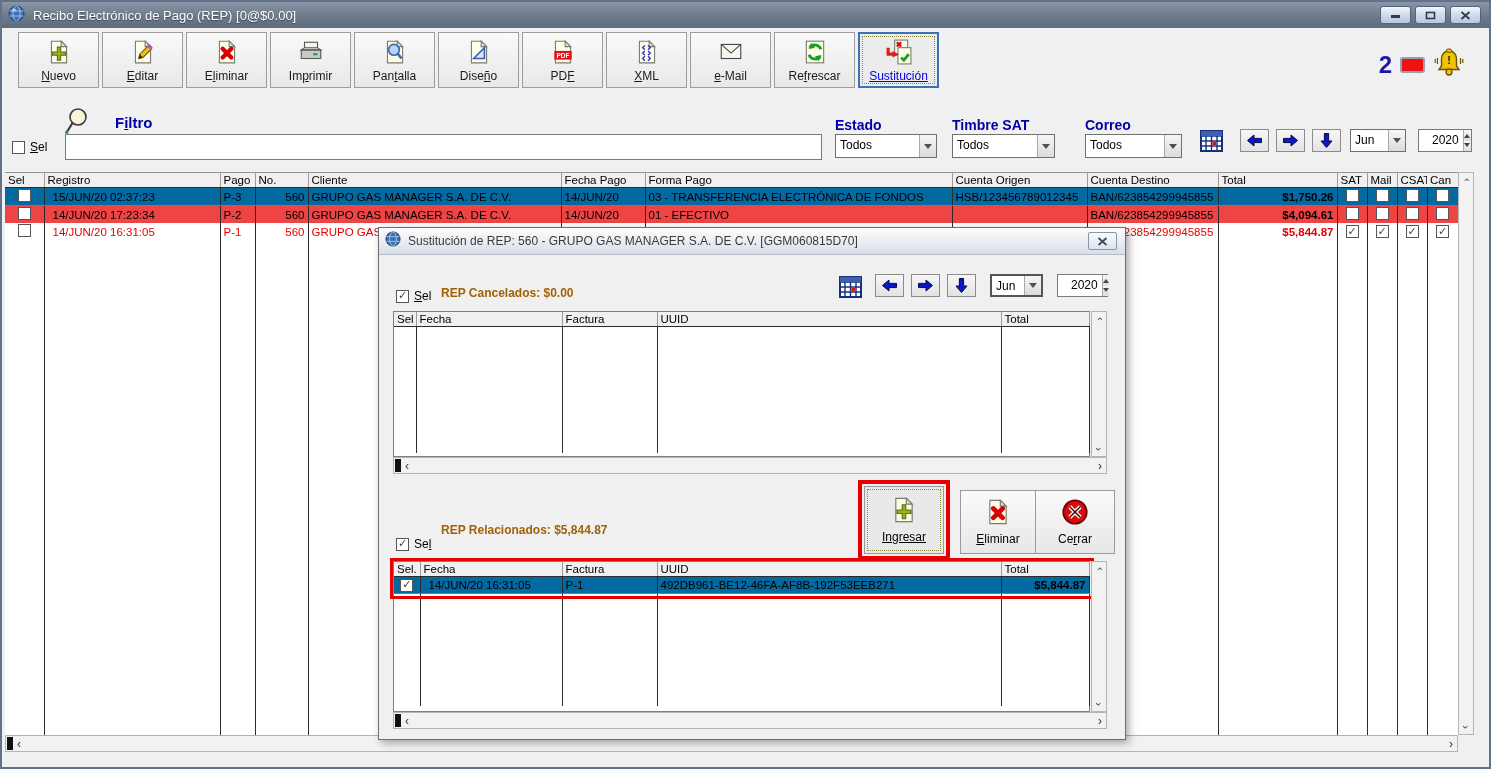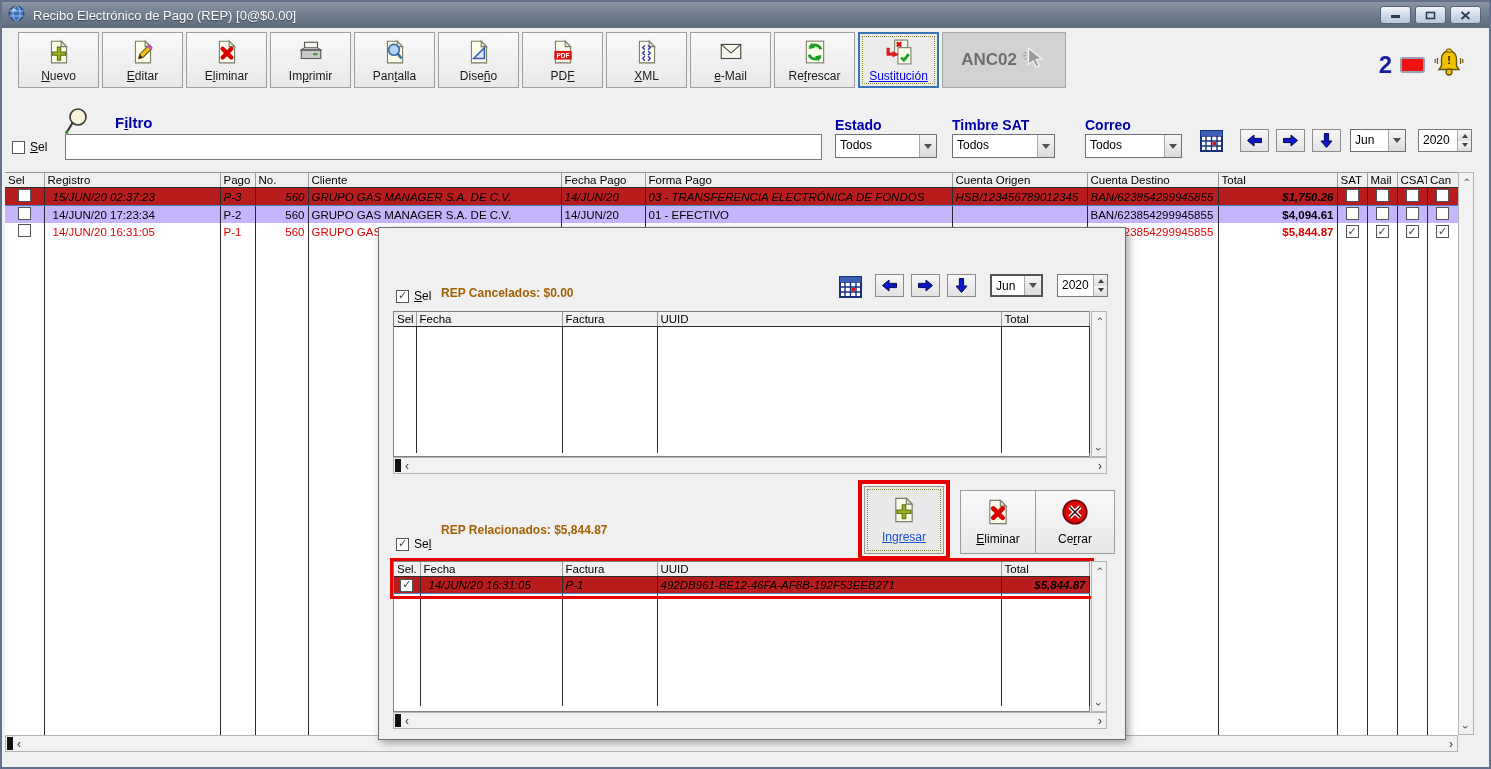--- a/index.html
+++ b/index.html
@@ -38,37 +38,37 @@
   .filter-input { position:absolute; left:63px; top:132px; width:757px; height:26px; border:1px solid #7a7a7a; background:#fff; font-size:12px; padding:0 5px; font-family:inherit; }
 
   .combo-label { position:absolute; font-size:14px; font-weight:bold; color:#0000A8; }
   .select { position:absolute; height:24px; border:1px solid #707070; background:#fff; display:flex; font-size:12px; }
   .select .val { flex:1; padding:3px 4px 0 4px; overflow:hidden; white-space:nowrap; }
   .select .dd { width:17px; border-left:1px solid #a8a8a8; background:linear-gradient(#f6f6f6,#dcdcdc); display:flex; align-items:center; justify-content:center; }
   .chev-down { width:0; height:0; border:4px solid transparent; border-top:5px solid #505050; margin-top:4px; }
 
   .arrow-btn { position:absolute; width:29px; height:23px; border:1px solid #8c8c8c; background:linear-gradient(#f7f7f7,#e2e2e2); display:flex; align-items:center; justify-content:center; }
   .spinner { position:absolute; height:23px; border:1px solid #7a7a7a; background:#fff; display:flex; font-size:12px; }
-  .spinner .val { flex:1; padding:3px 4px 0 4px; }
+  .spinner .val { flex:1; padding:3px 4px 0 13px; }
   .spinner .spin { width:14px; border-left:1px solid #aaa; display:flex; flex-direction:column; }
   .spinner .spin div { flex:1; background:linear-gradient(#f6f6f6,#ddd); display:flex; align-items:center; justify-content:center; }
   .tri-up { width:0;height:0;border:3px solid transparent;border-bottom:4px solid #444; margin-bottom:2px;}
   .tri-dn { width:0;height:0;border:3px solid transparent;border-top:4px solid #444; margin-top:2px;}
 
   .cb { width:13px; height:13px; background:#fff; border:1px solid #555; display:inline-flex; align-items:center; justify-content:center; font-size:11px; color:#444; flex:none; }
   .cb.checked::after { content:"✓"; margin-top:-1px; }
 
   
   table.grid { border-collapse:collapse; table-layout:fixed; background:#fff; }
   table.grid th { font-weight:normal; text-align:left; font-size:11.5px; padding:1px 3px; background:#f0f0f0;
      border-bottom:1px solid #2b2b2b; border-right:1px solid #9a9a9a; white-space:nowrap; overflow:hidden; }
   table.grid td { font-size:11.5px; padding:1px 3px; border-right:1px solid #2b2b2b; white-space:nowrap; overflow:hidden; height:17px; }
   table.grid tr.filler td { border-bottom:none; }
-  tr.row-sel td { background:#b91c1c; border-top:1px solid #4d82c8; border-bottom:1px solid #4d82c8;font-style:italic; }
-  tr.row-alt td { background:#c4b5fd; }
+  tr.row-sel td { background:#0369a1; border-top:1px solid #4d82c8; border-bottom:1px solid #4d82c8; }
+  tr.row-alt td { background:#ef4444; }
   tr.row-red td { color:#e80000; }
   td.num, td.total { text-align:right; }
   td.total { font-weight:bold; padding-right:6px; }
   td.center, th.center { text-align:center; }
 
   .main-grid { position:absolute; left:3px; top:170px; width:1453px; height:563px; background:#fff; border-top:1px solid #909090; overflow:hidden; }
 
   
   .vscroll { position:absolute; width:16px; background:#f2f2f2; border:1px solid #b4b4b4; display:flex; flex-direction:column; justify-content:space-between; align-items:center; }
   .vscroll .sa { font-size:11px; color:#444; line-height:14px; width:100%; text-align:center; }
@@ -85,21 +85,21 @@
   .dlg-title .t-text { font-size:12px; color:#3a3a3a; margin-left:7px; }
   .dlg-close { position:absolute; right:8px; top:4px; width:29px; height:18px; border:1px solid #8a94a4; border-radius:2px;
      background:linear-gradient(#fbfcfd,#dde4ec); display:flex; align-items:center; justify-content:center; }
   .dlg-sel-title { font-size:12px; font-weight:bold; color:#a16207; position:absolute; }
   .dlg-sel { position:absolute; display:flex; align-items:center; gap:5px; font-size:12px; }
   .dlg-table { position:absolute; left:14px; width:697px; background:#fff; border:1px solid #808080; }
   .dlg-btn { position:absolute; width:76px; height:64px; border:1px solid #9a9a9a; background:linear-gradient(#fafafa,#e7e7e7);
      display:flex; flex-direction:column; align-items:center; justify-content:center; gap:3px; font-size:12px; }
   .red-frame { position:absolute; border:4px solid #e80000; pointer-events:none; }
   .red-frame2 { position:absolute; border:3px solid #e80000; pointer-events:none; }
-  .link-label { color:#1d4ed8; }
+  .link-label { color:#000000; }
   u { text-decoration:underline; }
 </style>
 </head>
 <body>
 
 <div id="win">
 
   <div class="titlebar">
     <span>
       <svg width="17" height="17" viewBox="0 0 17 17">
@@ -223,27 +223,20 @@
     <div class="tb-btn selected">
       <span><svg width="26" height="26" viewBox="0 0 24 24">
             <rect x="8" y="1" width="12" height="14" fill="#fcfcea" stroke="#7a7a6a"></rect>
             <path d="M10 3 L14 7 M14 3 L10 7" stroke="#d80000" stroke-width="2"></path>
             <rect x="11" y="8" width="12" height="15" fill="#fcfcea" stroke="#7a7a6a"></rect>
             <path d="M2 8 v6 h6" fill="none" stroke="#d82020" stroke-width="3"></path>
             <path d="M6 11 L12 14 L6 17 Z" fill="#d82020"></path>
             <path d="M14 17 l2.5 2.5 L21 14" fill="none" stroke="#1a9e22" stroke-width="2.6"></path>
           </svg></span>
       <span class="tb-label"><u>Sustitución</u></span>
-    </div>
-    <div class="tb-btn anc">
-      <span class="anc-text">ANC02</span>
-      <span><svg width="24" height="26" viewBox="0 0 20 24">
-            <path d="M4 2 L4 17 L8.2 13.8 L11 19.5 L13.8 18.2 L11 12.6 L16.5 12 Z" fill="#9a9a9a" stroke="#f4f4f4" stroke-width="1.2"></path>
-            <path d="M2 6 h-2 M2 9 h-3 M2 12 h-2" stroke="#9a9a9a"></path>
-          </svg></span>
     </div>
   </div>
 
   <div class="alerts">
     <span class="alert-count">2</span>
     <span class="alert-rect"></span>
     <span><svg width="32" height="30" viewBox="0 0 32 30">
           <path d="M16 3 c-4.6 0 -7.5 3.2 -7.5 7.6 v7.4 l-2.5 3.5 h20 l-2.5 -3.5 v-7.4 c0 -4.4 -2.9 -7.6 -7.5 -7.6z" fill="#f2c200" stroke="#6b5400" stroke-width="1.4"></path>
           <rect x="13.5" y="1" width="5" height="3.4" rx="1.6" fill="#f2c200" stroke="#6b5400"></rect>
           <circle cx="16" cy="24" r="3" fill="#f2c200" stroke="#6b5400" stroke-width="1.3"></circle>
@@ -433,20 +426,35 @@
     <span class="sa" style="transform:rotate(90deg)">›</span>
   </div>
   <div class="hscroll" style="left:3px; top:733px; width:1453px;">
     <span class="thumb"></span>
     <span class="sa">‹</span>
     <span class="track"></span>
     <span class="sa">›</span>
   </div>
 
   <div class="dialog">
+    <div class="dlg-title">
+      <span>
+        <svg width="16" height="16" viewBox="0 0 17 17">
+            <circle cx="8.5" cy="8.5" r="7.5" fill="#3f6fb5" stroke="#1c3a66"></circle>
+            <ellipse cx="8.5" cy="8.5" rx="3.6" ry="7.5" fill="none" stroke="#9dc3ea"></ellipse>
+            <path d="M1.5 6h14M1.5 11h14" stroke="#9dc3ea" fill="none"></path>
+          </svg>
+      </span>
+      <span class="t-text">Sustitución de REP: 560 - GRUPO GAS MANAGER S.A. DE C.V. [GGM060815D70]</span>
+      <div class="dlg-close">
+          <svg width="11" height="9" viewBox="0 0 11 9">
+            <path d="M1.5 1 L9.5 8 M9.5 1 L1.5 8" stroke="#394b63" stroke-width="1.8"></path>
+          </svg>
+        </div>
+    </div>
 
     <span style="position:absolute; left:460px; top:47px;"><svg width="23" height="23" viewBox="0 0 23 23">
           <rect x="1" y="2" width="21" height="20" fill="#fff" stroke="#17307a" stroke-width="2"></rect>
           <path d="M1 7 h21 M6 7 v15 M11.5 7 v15 M17 7 v15 M1 12 h21 M1 17 h21" stroke="#17307a" stroke-width="1.4"></path>
           <rect x="12.4" y="13" width="3.6" height="3" fill="#e01010"></rect>
           <rect x="1" y="2" width="21" height="5" fill="#3a5fb5"></rect>
         </svg></span>
     <div class="arrow-btn" style="left:496px; top:46px;">
         <svg width="17" height="13" viewBox="0 0 17 13">
           <path d="M8 1 L1.5 6.5 L8 12 L8 8.6 L15.5 8.6 L15.5 4.4 L8 4.4 Z" fill="#0a16c8" stroke="#050a50"></path>

